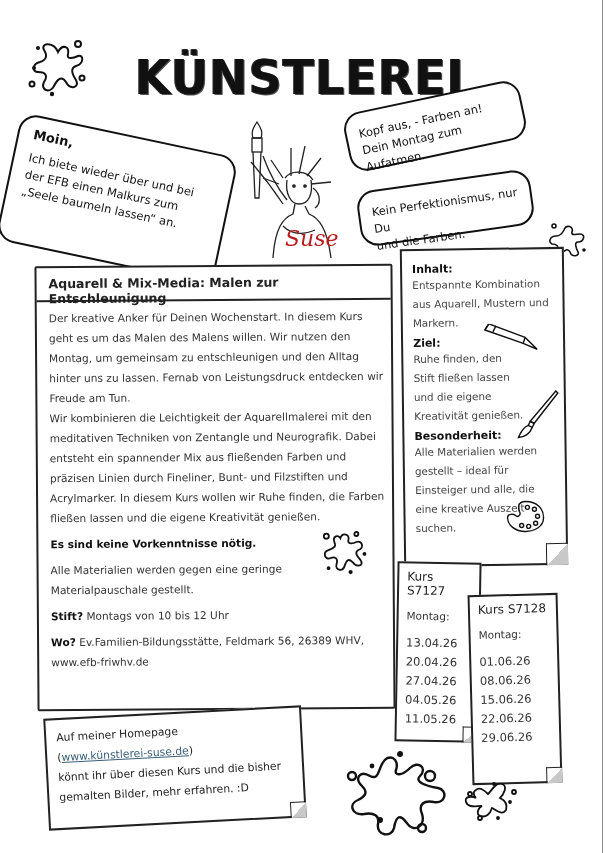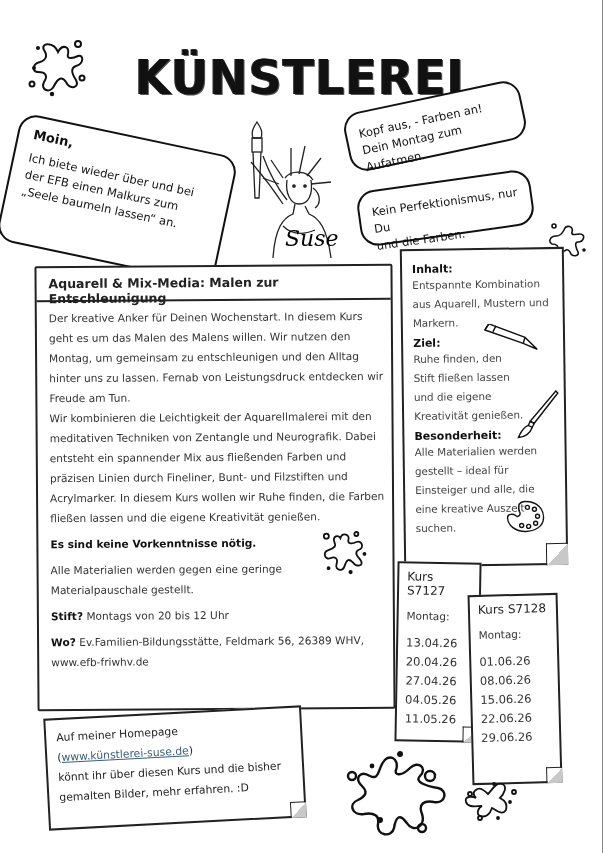--- a/index.html
+++ b/index.html
@@ -22,21 +22,21 @@
     font-family: "DejaVu Sans", sans-serif; color: #111;
   }
   .bubble-left { left: 22px; top: 112px; width: 222px; height: 130px; transform: rotate(12deg); transform-origin: left top; padding: 10px 14px; }
   .bubble-left .greet { font-size: 13px; font-weight: bold; margin-bottom: 8px; }
   .bubble-left .msg { font-size: 11.5px; line-height: 17px; }
 
   .bubble-r1 { left: 345px; top: 96px; width: 180px; height: 60px; transform: rotate(-12deg); padding: 12px 12px; font-size: 11.5px; line-height: 17px; }
   .bubble-r2 { left: 358px; top: 180px; width: 175px; height: 56px; transform: rotate(-8deg); padding: 12px 12px; font-size: 11.5px; line-height: 17px; }
 
   .statue { position: absolute; left: 235px; top: 118px; width: 110px; height: 140px; }
-  .suse { position: absolute; left: 285px; top: 226px; font-family: "DejaVu Serif", serif; font-style: italic; font-size: 22px; color: #000000; }
+  .suse { position: absolute; left: 285px; top: 226px; font-family: "DejaVu Serif", serif; font-style: italic; font-size: 22px; color: #b91c1c; }
 
   .main-box {
     position: absolute; left: 36px; top: 265px; width: 358px; height: 445px;
     border: 2px solid #222; border-radius: 2px; background: #fff;
     transform: rotate(-0.4deg);
   }
   .main-title { position: absolute; left: 12px; top: 8px; font-size: 12.5px; font-weight: bold; color: #222; }
   .main-title-rule { position: absolute; left: 0; right: 0; top: 32px; height: 2px; background: #222; }
   .main-body { position: absolute; left: 12px; top: 40px; width: 338px; font-size: 10.6px; line-height: 20px; color: #333; }
   .main-body p { margin-bottom: 6px; }
@@ -124,21 +124,21 @@
 <div class="main-box">
   <div class="main-title">Aquarell &amp; Mix-Media: Malen zur Entschleunigung</div>
   <div class="main-title-rule"></div>
   <div class="main-body">
     <p style="margin-bottom:0;">Der kreative Anker für Deinen Wochenstart. In diesem Kurs geht es um das Malen des Malens willen. Wir nutzen den Montag, um gemeinsam zu entschleunigen und den Alltag hinter uns zu lassen. Fernab von Leistungsdruck entdecken wir Freude am Tun.</p>
     <p>Wir kombinieren die Leichtigkeit der Aquarellmalerei mit den meditativen Techniken von Zentangle und Neurografik. Dabei entsteht ein spannender Mix aus fließenden Farben und präzisen Linien durch Fineliner, Bunt- und Filzstiften und Acrylmarker. In diesem Kurs wollen wir Ruhe finden, die Farben fließen lassen und die eigene Kreativität genießen.</p>
     <p class="strong">Es sind keine Vorkenntnisse nötig.</p>
     <p style="width:250px;">Alle Materialien werden gegen eine geringe Materialpauschale gestellt.</p>
     <p>
       <span class="lbl">Stift?</span>
-      <span>Montags von 20 bis 12 Uhr</span>
+      <span>Montags von 10 bis 12 Uhr</span>
     </p>
     <p>
       <span class="lbl">Wo?</span>
       <span>Ev.Familien-Bildungsstätte, Feldmark 56, 26389 WHV, www.efb-friwhv.de</span>
     </p>
   </div>
 
   <div class="splash" style="left:282px;top:262px;">
     <svg width="48" height="48" viewBox="0 0 48 48" fill="none" stroke="#111" stroke-width="1.8">
       <path d="M20 10 C22 4 30 6 28 12 C27 16 32 16 36 14 C42 12 44 20 38 22 C34 24 36 28 40 32 C44 38 36 40 32 34 C28 30 26 32 24 38 C22 44 14 42 16 36 C18 30 14 28 10 30 C4 32 2 24 8 22 C14 20 16 18 14 14 C12 8 18 6 20 10 Z"></path>

